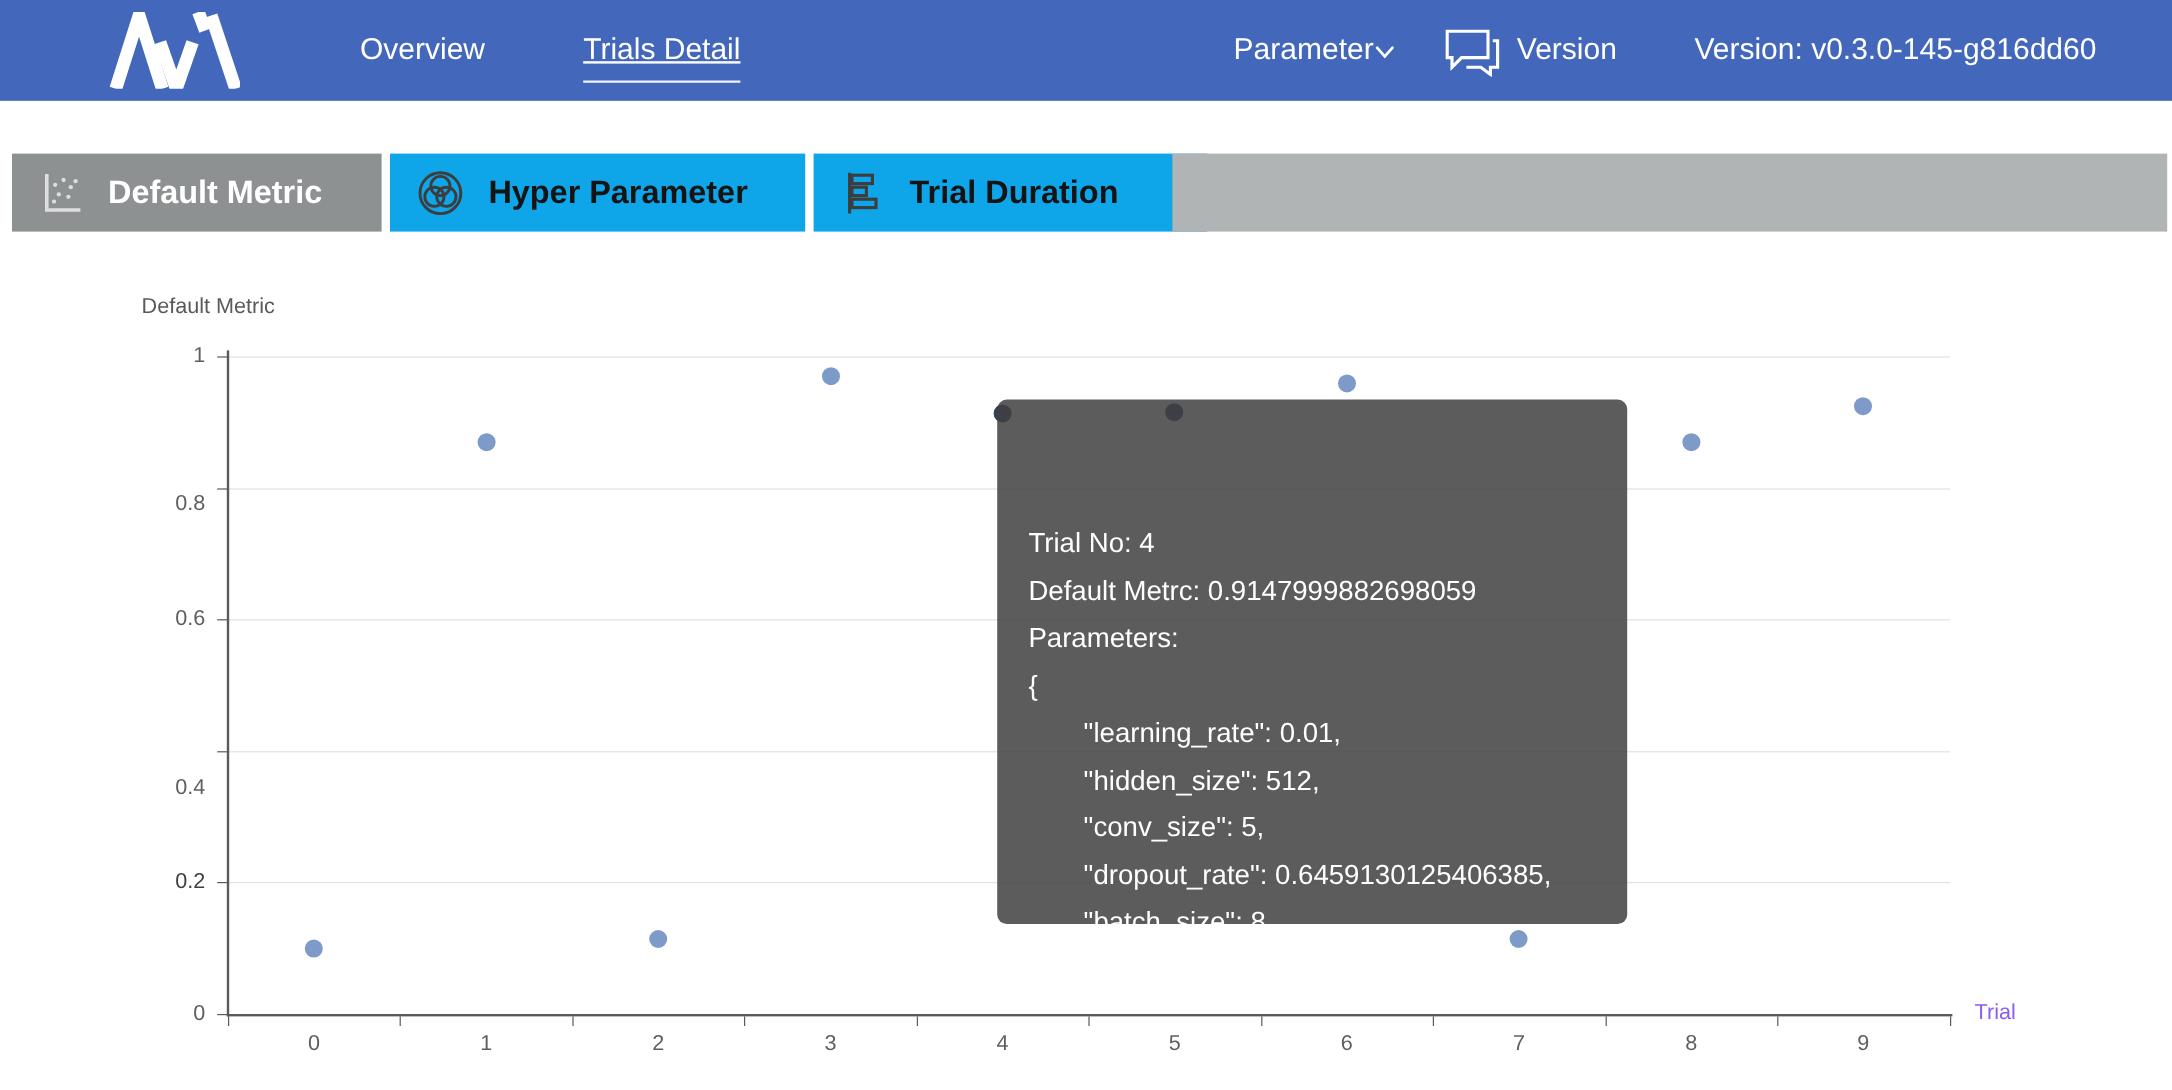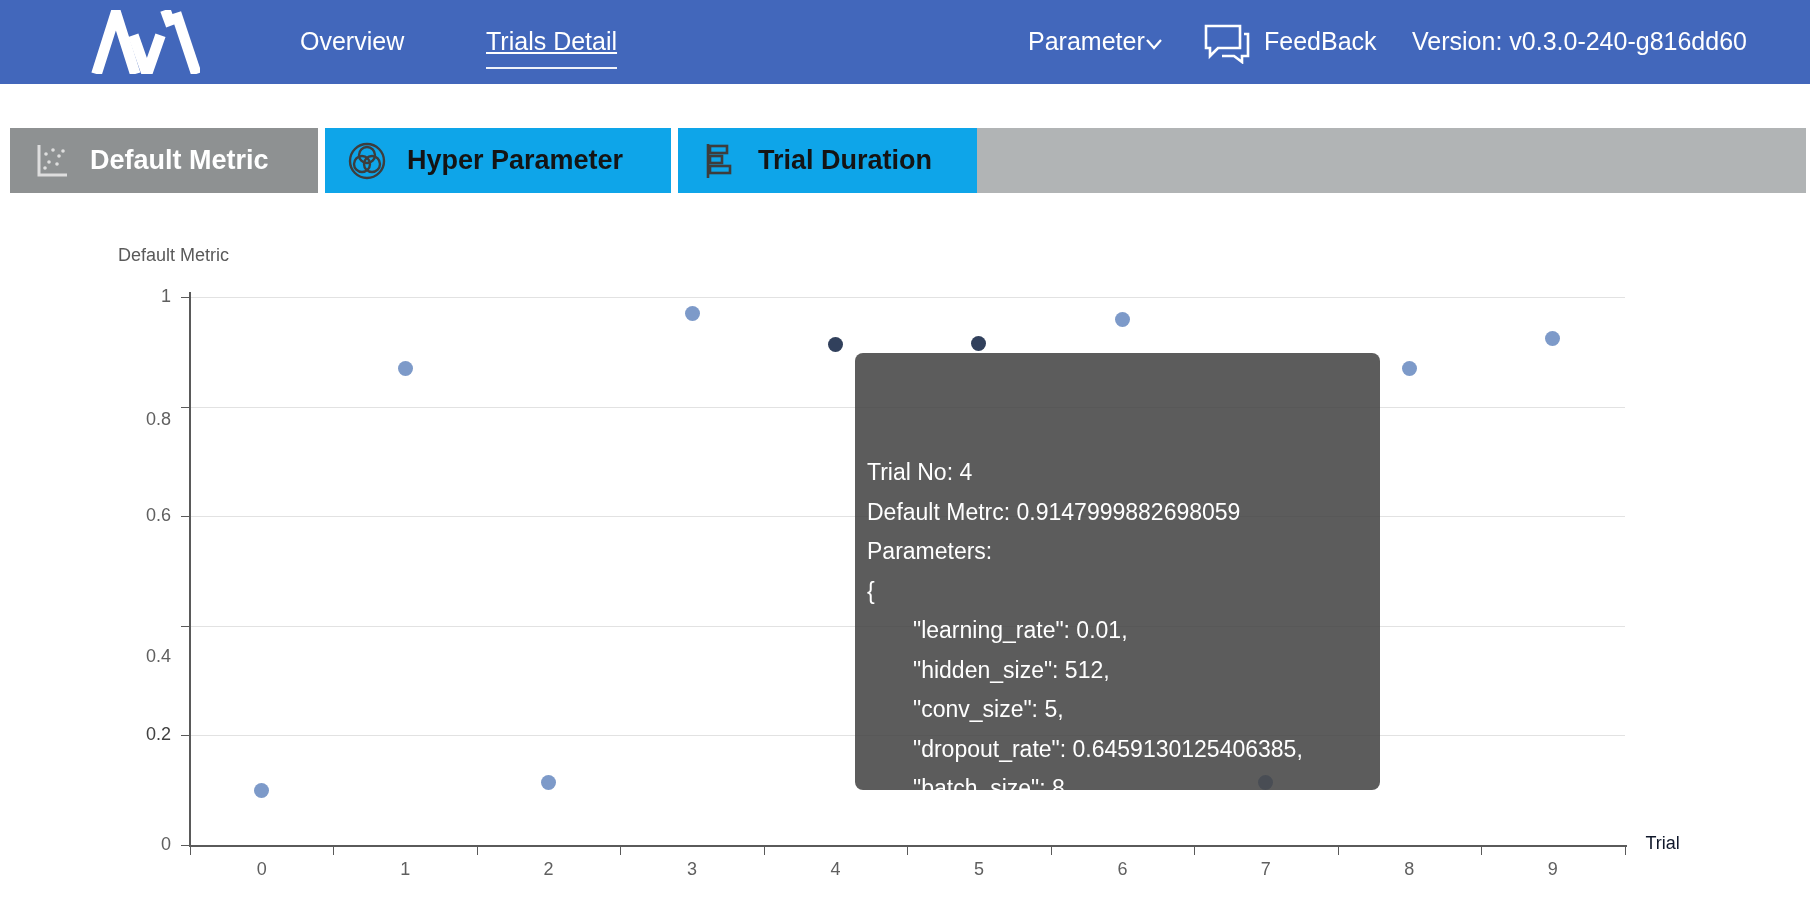--- a/index.html
+++ b/index.html
@@ -29,23 +29,23 @@
   .tab1{left:10px;width:308px;}
   .tab2{left:325px;width:346px;}
   .tab3{left:678px;width:328px;}
   .tabfill{position:absolute;left:977px;top:0;width:829px;height:65px;background:#b1b4b5;}
   
   #chart-layer{position:absolute;left:0;top:0;width:1810px;height:908px;z-index:1;}
   #chart-layer>div{position:absolute;}
   .chart-title{position:absolute;left:118px;top:245px;font-size:18px;color:#5a5a5a;z-index:2;}
   
   .tooltip{
-    position:absolute;left:855px;top:333px;width:525px;height:437px;box-sizing:border-box;
-    background:rgba(64,64,64,0.85);border-radius:8px;padding:21px 12px;z-index:10;
-    color:#ffffff;font-size:23px;line-height:39.5px;white-space:pre;margin-top:20px;
+    position:absolute;left:831px;top:333px;width:525px;height:437px;box-sizing:border-box;
+    background:rgba(64,64,64,0.85);border-radius:8px;padding:21px 26px;z-index:10;
+    color:#ffffff;font-size:23px;line-height:39.5px;white-space:pre;
   }
 </style>
 </head>
 <body>
 
 <div class="header">
   <span class="logo">
     <svg width="112" height="64" viewBox="0 0 112 66" fill="none" stroke="#ffffff" stroke-width="11">
       <path d="M7,66 L27,3 L47,66"></path>
       <path d="M45,26 L59,66 L73,26"></path>
@@ -60,22 +60,22 @@
     <svg width="16" height="11" viewBox="0 0 16 11" fill="none" stroke="#ffffff" stroke-width="2.2">
       <path d="M1,1 L8,9 L15,1"></path>
     </svg>
   </span>
   <span class="chat">
     <svg width="50" height="42" viewBox="0 0 50 42" fill="none" stroke="#ffffff" stroke-width="2.6">
       <path d="M4,4 H38 V26 H16 L8,34 V26 H4 Z"></path>
       <path d="M42,12 H46 V34 H40 V40 L32,34 H20"></path>
     </svg>
   </span>
-  <span class="hitem fb">FeedBack</span>
-  <span class="hitem ver">Version: v0.3.0-240-g816dd60</span>
+  <span class="hitem fb">Version</span>
+  <span class="hitem ver">Version: v0.3.0-145-g816dd60</span>
 </div>
 
 <div class="tabstrip">
   <div class="tab tab1 active">
     <svg width="38" height="38" viewBox="0 0 38 38" fill="none" stroke="#dedede" stroke-width="3">
       <path d="M7,3 V33 H35"></path>
       <g fill="#dedede" stroke="none">
         <circle cx="14" cy="12" r="1.8"></circle>
           <circle cx="21" cy="8" r="1.8"></circle>
         <circle cx="27" cy="14" r="1.8"></circle>
@@ -143,21 +143,21 @@
     <div style="left: 239.725px; top: 858.5px; width: 44px; text-align: center; color: rgb(95, 95, 95); font-size: 18px;">0</div>
     <div style="left: 383.175px; top: 858.5px; width: 44px; text-align: center; color: rgb(95, 95, 95); font-size: 18px;">1</div>
     <div style="left: 526.625px; top: 858.5px; width: 44px; text-align: center; color: rgb(95, 95, 95); font-size: 18px;">2</div>
     <div style="left: 670.075px; top: 858.5px; width: 44px; text-align: center; color: rgb(95, 95, 95); font-size: 18px;">3</div>
     <div style="left: 813.525px; top: 858.5px; width: 44px; text-align: center; color: rgb(95, 95, 95); font-size: 18px;">4</div>
     <div style="left: 956.975px; top: 858.5px; width: 44px; text-align: center; color: rgb(95, 95, 95); font-size: 18px;">5</div>
     <div style="left: 1100.42px; top: 858.5px; width: 44px; text-align: center; color: rgb(95, 95, 95); font-size: 18px;">6</div>
     <div style="left: 1243.88px; top: 858.5px; width: 44px; text-align: center; color: rgb(95, 95, 95); font-size: 18px;">7</div>
     <div style="left: 1387.32px; top: 858.5px; width: 44px; text-align: center; color: rgb(95, 95, 95); font-size: 18px;">8</div>
     <div style="left: 1530.77px; top: 858.5px; width: 44px; text-align: center; color: rgb(95, 95, 95); font-size: 18px;">9</div>
-    <div style="left: 1645.5px; top: 832.5px; color: #0f172a; font-size: 18px;">Trial</div>
+    <div style="left: 1645.5px; top: 832.5px; color: #8b5cf6; font-size: 18px;">Trial</div>
     <div style="left: 254.225px; top: 783.2px; width: 15px; height: 15px; border-radius: 50%; background: rgb(125, 154, 201); z-index: 2; cursor: pointer;"></div>
     <div style="left: 397.675px; top: 361.24px; width: 15px; height: 15px; border-radius: 50%; background: rgb(125, 154, 201); z-index: 2; cursor: pointer;"></div>
     <div style="left: 541.125px; top: 774.98px; width: 15px; height: 15px; border-radius: 50%; background: rgb(125, 154, 201); z-index: 2; cursor: pointer;"></div>
     <div style="left: 684.575px; top: 306.44px; width: 15px; height: 15px; border-radius: 50%; background: rgb(125, 154, 201); z-index: 2; cursor: pointer;"></div>
     <div style="left: 828.025px; top: 336.69px; width: 15px; height: 15px; border-radius: 50%; background: rgb(49, 64, 92); z-index: 20; cursor: pointer;"></div>
     <div style="left: 971.475px; top: 336.032px; width: 15px; height: 15px; border-radius: 50%; background: rgb(49, 64, 92); z-index: 20; cursor: pointer;"></div>
     <div style="left: 1114.92px; top: 311.92px; width: 15px; height: 15px; border-radius: 50%; background: rgb(125, 154, 201); z-index: 2; cursor: pointer;"></div>
     <div style="left: 1258.38px; top: 774.98px; width: 15px; height: 15px; border-radius: 50%; background: rgb(125, 154, 201); z-index: 2; cursor: pointer;"></div>
     <div style="left: 1401.82px; top: 361.24px; width: 15px; height: 15px; border-radius: 50%; background: rgb(125, 154, 201); z-index: 2; cursor: pointer;"></div>
     <div style="left: 1545.27px; top: 331.1px; width: 15px; height: 15px; border-radius: 50%; background: rgb(125, 154, 201); z-index: 2; cursor: pointer;"></div>

